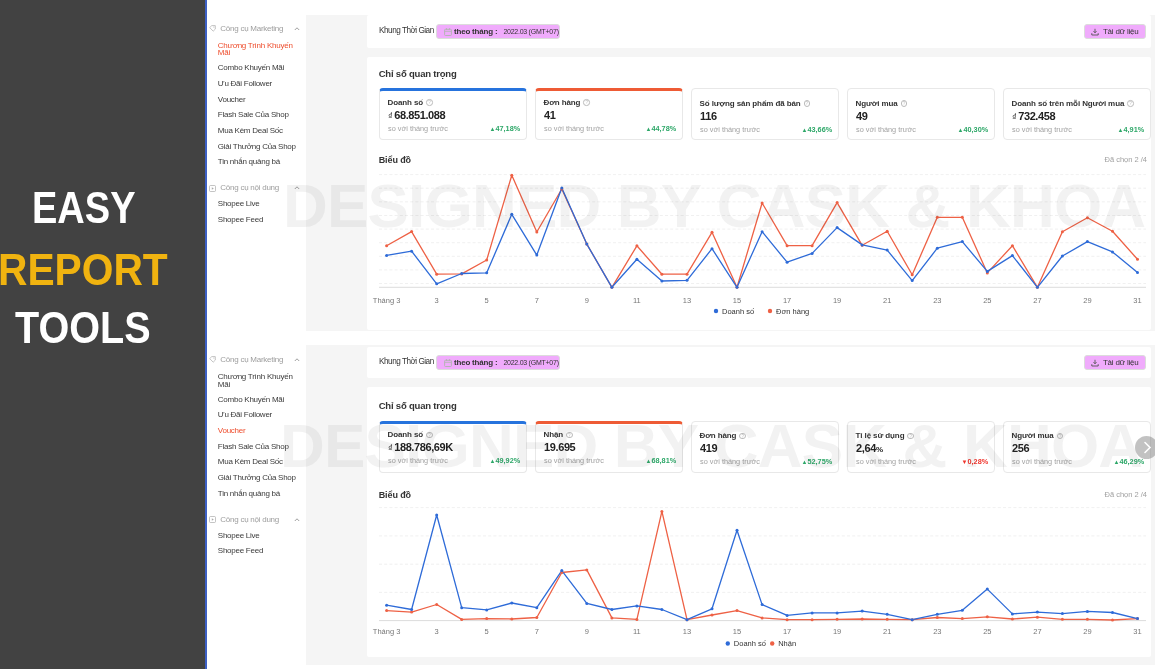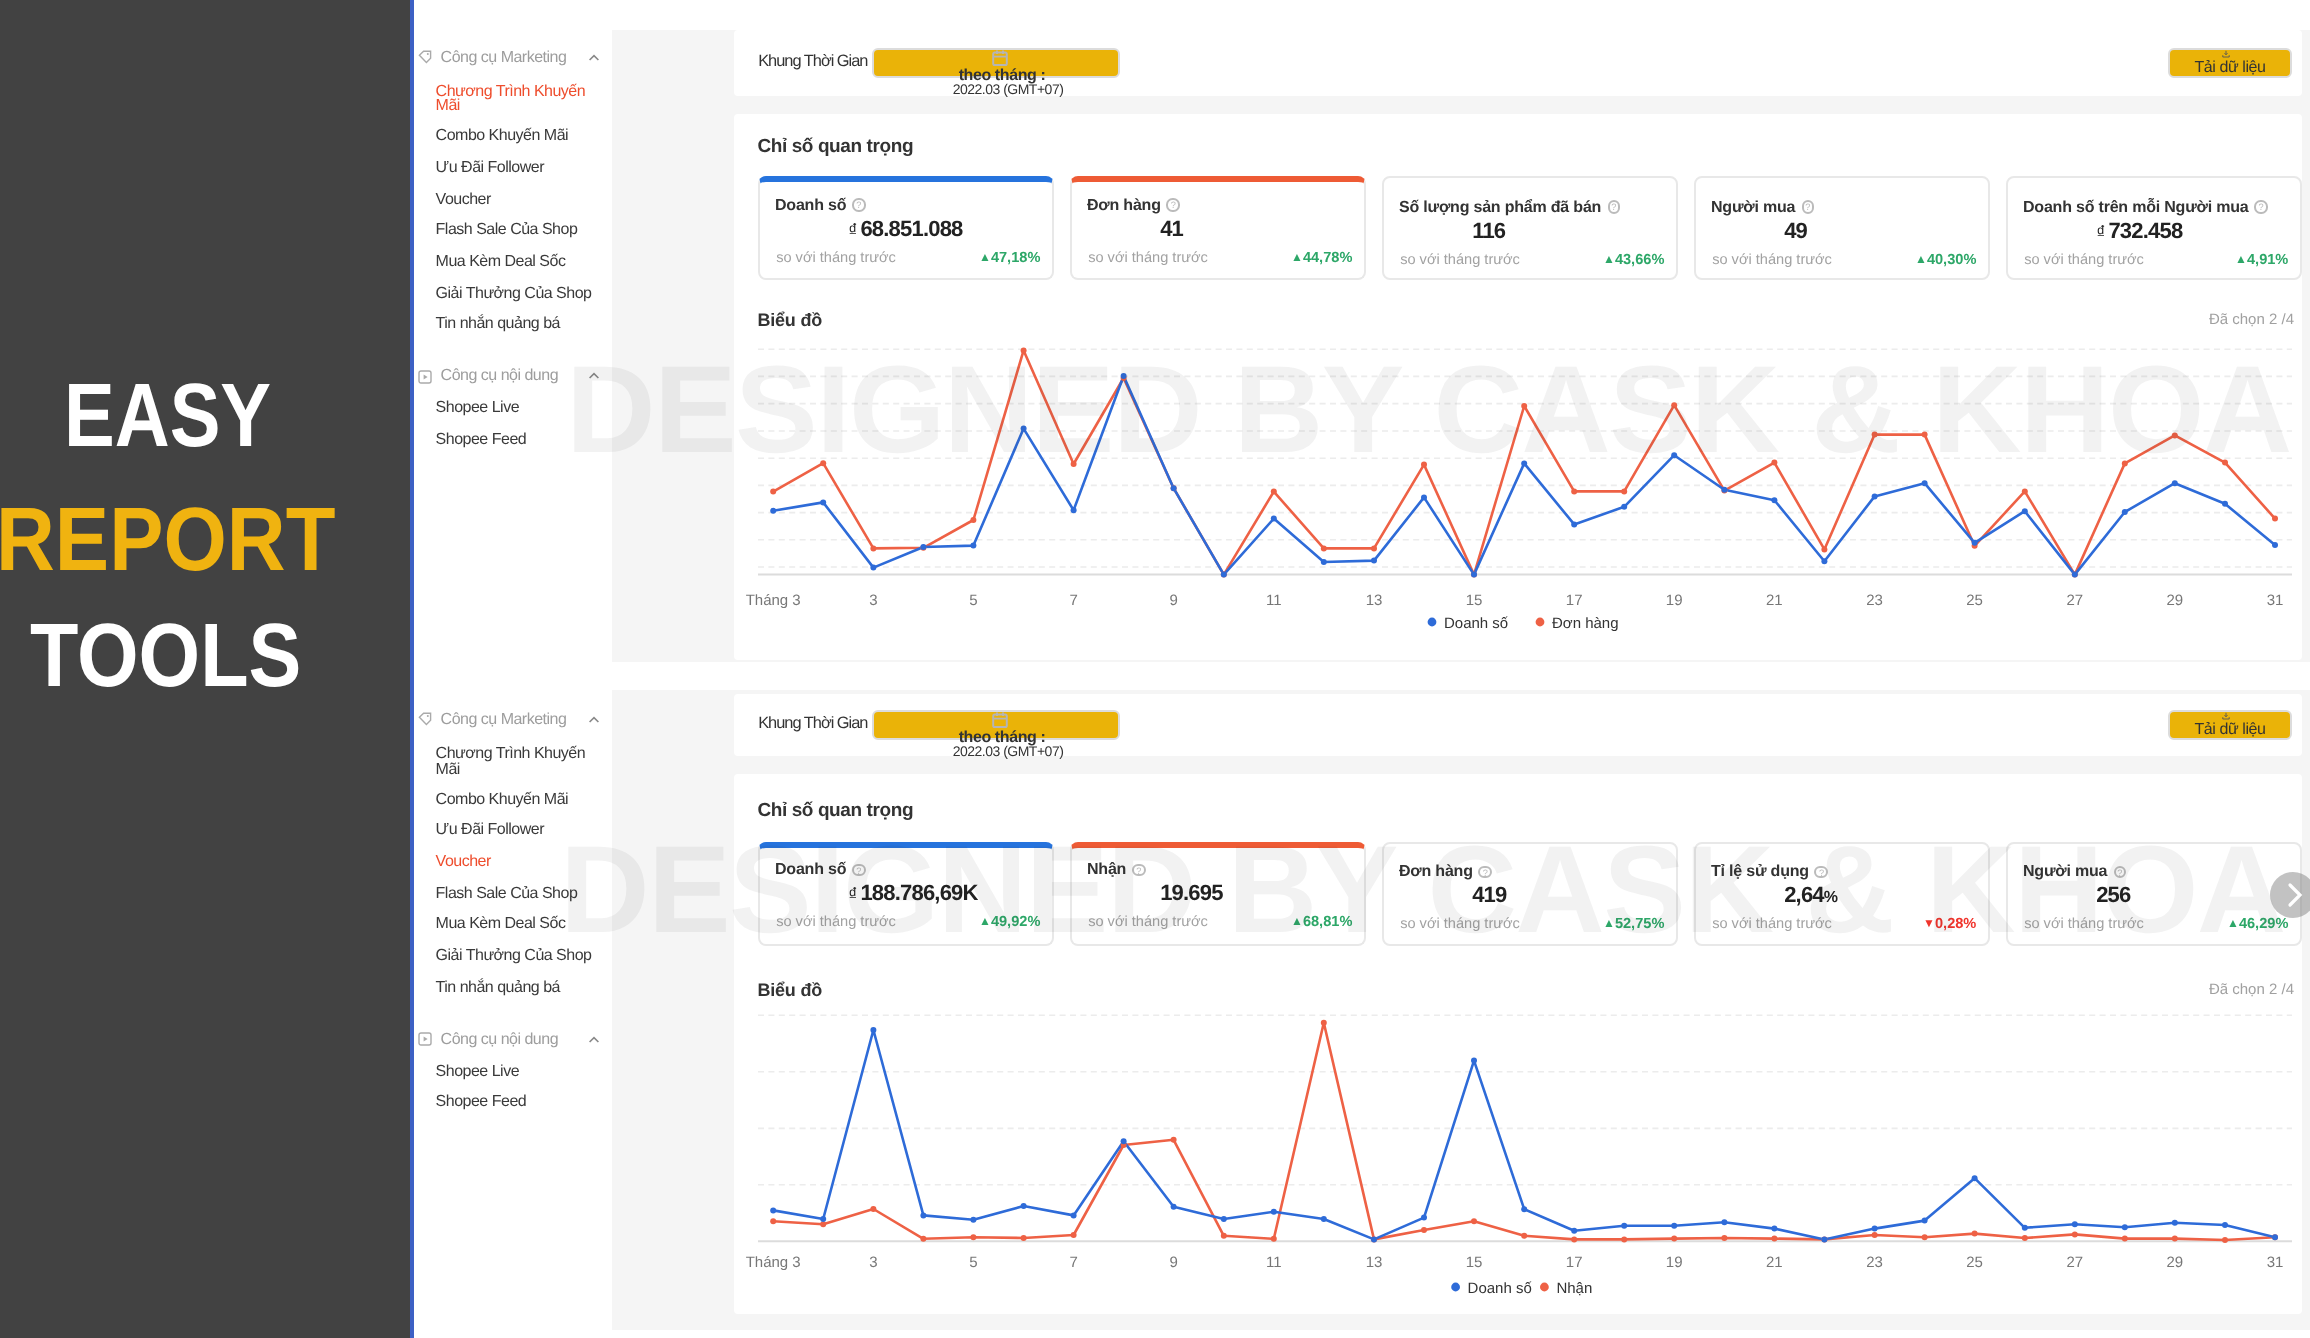--- a/index.html
+++ b/index.html
@@ -20,33 +20,33 @@
   .mwrap { white-space:normal; line-height:7.6px; width:78px; }
   .chev { position:absolute; width:6px; height:6px; }
   .chev svg { display:block; }
   .micon { position:absolute; left:0.6px; width:7px; height:7px; } .micon svg { display:block; }
 
   
   .shot { background:#f5f5f5; }
   .panel { position:absolute; background:#fff; border-radius:2px; }
 
   .tlabel { position:absolute; font-size:8.2px; letter-spacing:-0.5px; color:#333; }
-  .tbtn { position:absolute; background:#eab308; border:1px solid #dcdcdc; border-radius:3px; font-size:8px; letter-spacing:-0.2px; color:#333; display:flex; align-items:center; white-space:nowrap;flex-direction:column; }
+  .tbtn { position:absolute; background:#f0abfc; border:1px solid #dcdcdc; border-radius:3px; font-size:8px; letter-spacing:-0.2px; color:#333; display:flex; align-items:center; white-space:nowrap; }
   .sectitle { position:absolute; font-size:9.5px; font-weight:bold; color:#333; letter-spacing:-0.2px; }
   .chartTitle { position:absolute; font-size:9px; font-weight:bold; color:#333; letter-spacing:-0.1px; }
   .sel24 { position:absolute; font-size:7.5px; color:#a0a0a0; }
 
   
   .card { position:absolute; width:148px; height:51.8px; background:#fff; border:1px solid #e8e8e8; border-radius:4px; }
   .card.cblue { border-top:3px solid #2673dd; }
   .card.corange { border-top:3px solid #ee5b35; }
   .ct { position:absolute; left:7.8px; top:9.5px; font-size:8px; font-weight:bold; color:#333; letter-spacing:-0.1px; white-space:nowrap; }
   .card.cblue .ct, .card.corange .ct { top:6.5px; }
   .cq { display:inline-block; width:6.5px; height:6.5px; border:0.8px solid #bbb; border-radius:50%; color:#bbb; font-size:4.6px; line-height:5.4px; text-align:center; vertical-align:0.5px; margin-left:3px; font-weight:normal; }
-  .cv { position:absolute; left:8.4px; top:20.5px; font-size:11px; font-weight:bold; color:#222; letter-spacing:-0.4px; white-space:nowrap;margin-left:36px; }
+  .cv { position:absolute; left:8.4px; top:20.5px; font-size:11px; font-weight:bold; color:#222; letter-spacing:-0.4px; white-space:nowrap; }
   .card.cblue .cv, .card.corange .cv { top:17.5px; }
   .cv .dong { font-size:9px; font-weight:normal; letter-spacing:0; margin-right:1.5px; }
   .cb { position:absolute; left:8.4px; right:5.5px; top:35.5px; font-size:7.3px; color:#a2a2a2; display:flex; justify-content:space-between; align-items:baseline; white-space:nowrap; }
   .card.cblue .cb, .card.corange .cb { top:32.5px; }
   .up { color:#2da768; font-weight:bold; font-size:7.3px; }
   .dn { color:#f0342c; font-weight:bold; font-size:7.3px; }
   .up b.tri, .dn b.tri { font-size:6px; vertical-align:0.5px; }
 
   
   .wm { position:absolute; font-size:62px; line-height:62px; font-weight:bold; color:rgba(40,40,40,0.062); letter-spacing:-0.8px; white-space:nowrap; z-index:50; pointer-events:none; }

